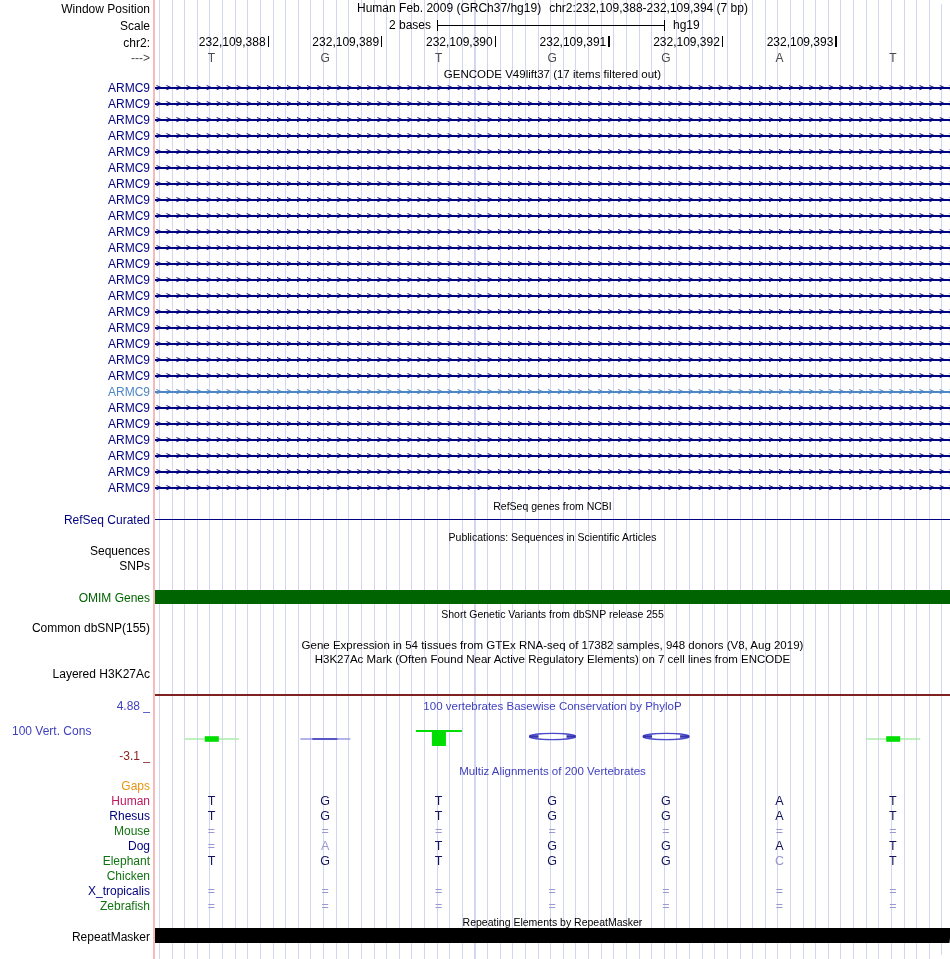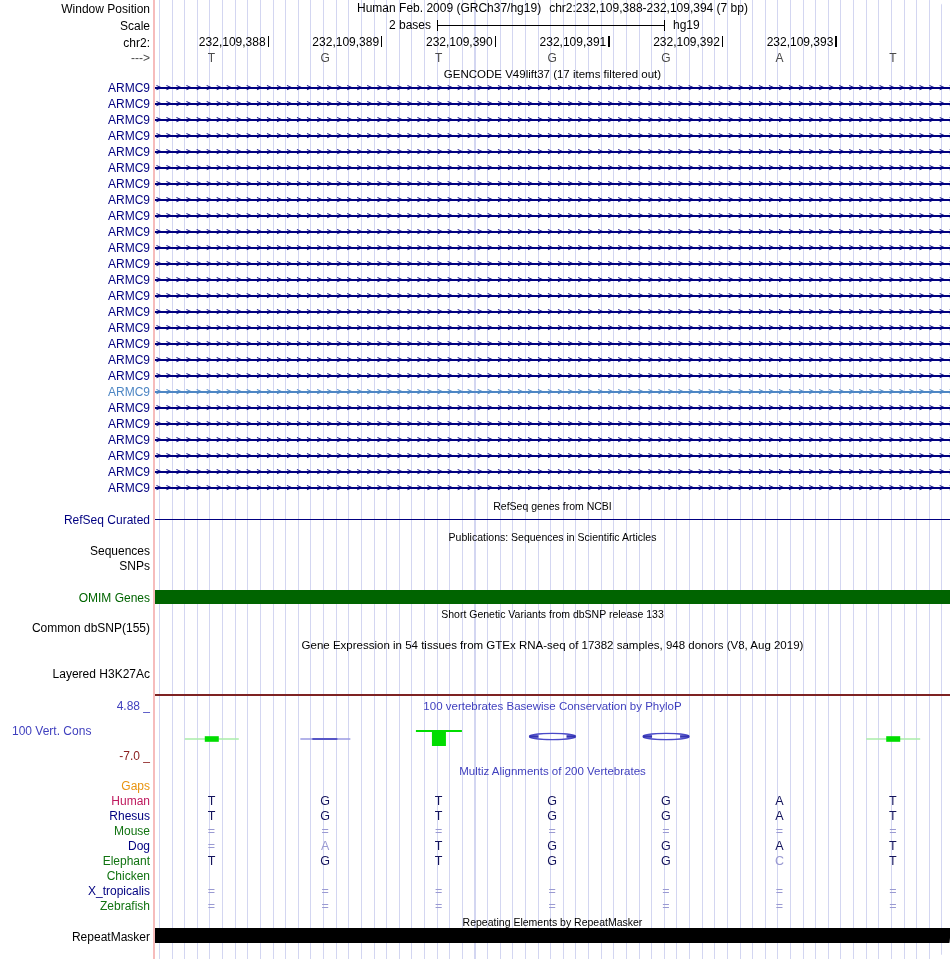--- a/index.html
+++ b/index.html
@@ -215,31 +215,32 @@
   <div class="lbl navy" style="top:513px">RefSeq Curated</div>
   <div class="hline" style="top:519px;height:1.2px;background:#000080"></div>
 
   <div class="ctr small" style="top:530px">Publications: Sequences in Scientific Articles</div>
   <div class="lbl" style="top:544px">Sequences</div>
   <div class="lbl" style="top:559px">SNPs</div>
 
   <div class="hline" style="top:590px;height:14px;background:#006400"></div>
   <div class="lbl omimg" style="top:591px">OMIM Genes</div>
 
-  <div class="ctr small" style="top:607px">Short Genetic Variants from dbSNP release 133</div>
+  <div class="ctr small" style="top:607px">Short Genetic Variants from dbSNP release 255</div>
   <div class="lbl" style="top:621px">Common dbSNP(155)</div>
 
   <div class="ctr t11" style="top:638px">Gene Expression in 54 tissues from GTEx RNA-seq of 17382 samples, 948 donors (V8, Aug 2019)</div>
+  <div class="ctr t11" style="top:652px">H3K27Ac Mark (Often Found Near Active Regulatory Elements) on 7 cell lines from ENCODE</div>
   <div class="lbl" style="top:667px">Layered H3K27Ac</div>
   <div class="hline" style="top:694px;height:1.8px;background:#7e2222"></div>
 
   <div class="lbl blue" style="top:699px">4.88 _</div>
   <div class="ctr t11 blue" style="top:699px">100 vertebrates Basewise Conservation by PhyloP</div>
   <div class="abs blue" style="left:12px;top:724px;height:14px;line-height:14px">100 Vert. Cons</div>
-  <div class="lbl maroon" style="top:749px">-7.0 _</div>
+  <div class="lbl maroon" style="top:749px">-3.1 _</div>
   <svg id="cons-svg" class="abs" style="left:155px;top:720px" width="795" height="35">
       <line x1="29.785714285714285" y1="19" x2="83.78571428571428" y2="19" stroke="#a9eda9" stroke-width="1.5"></line>
       <rect x="49.785714285714285" y="16.2" width="14" height="5.6" fill="#00dd00"></rect>
       <line x1="145.35714285714286" y1="19" x2="195.35714285714286" y2="19" stroke="#9a9ae2" stroke-width="1.5"></line>
       <line x1="157.35714285714286" y1="19" x2="182.35714285714286" y2="19" stroke="#5656c6" stroke-width="2"></line>
       <line x1="260.92857142857144" y1="11" x2="306.92857142857144" y2="11" stroke="#00dd00" stroke-width="2"></line>
       <rect x="276.92857142857144" y="11" width="14" height="15" fill="#00dd00"></rect>
       <ellipse cx="397.5" cy="16.5" rx="23" ry="3.1" fill="none" stroke="#4a4ac8" stroke-width="1.3"></ellipse>
       <line x1="374.5" y1="16.5" x2="383.5" y2="16.5" stroke="#3434b4" stroke-width="2.6"></line>
       <line x1="411.5" y1="16.5" x2="420.5" y2="16.5" stroke="#3434b4" stroke-width="2.6"></line>

